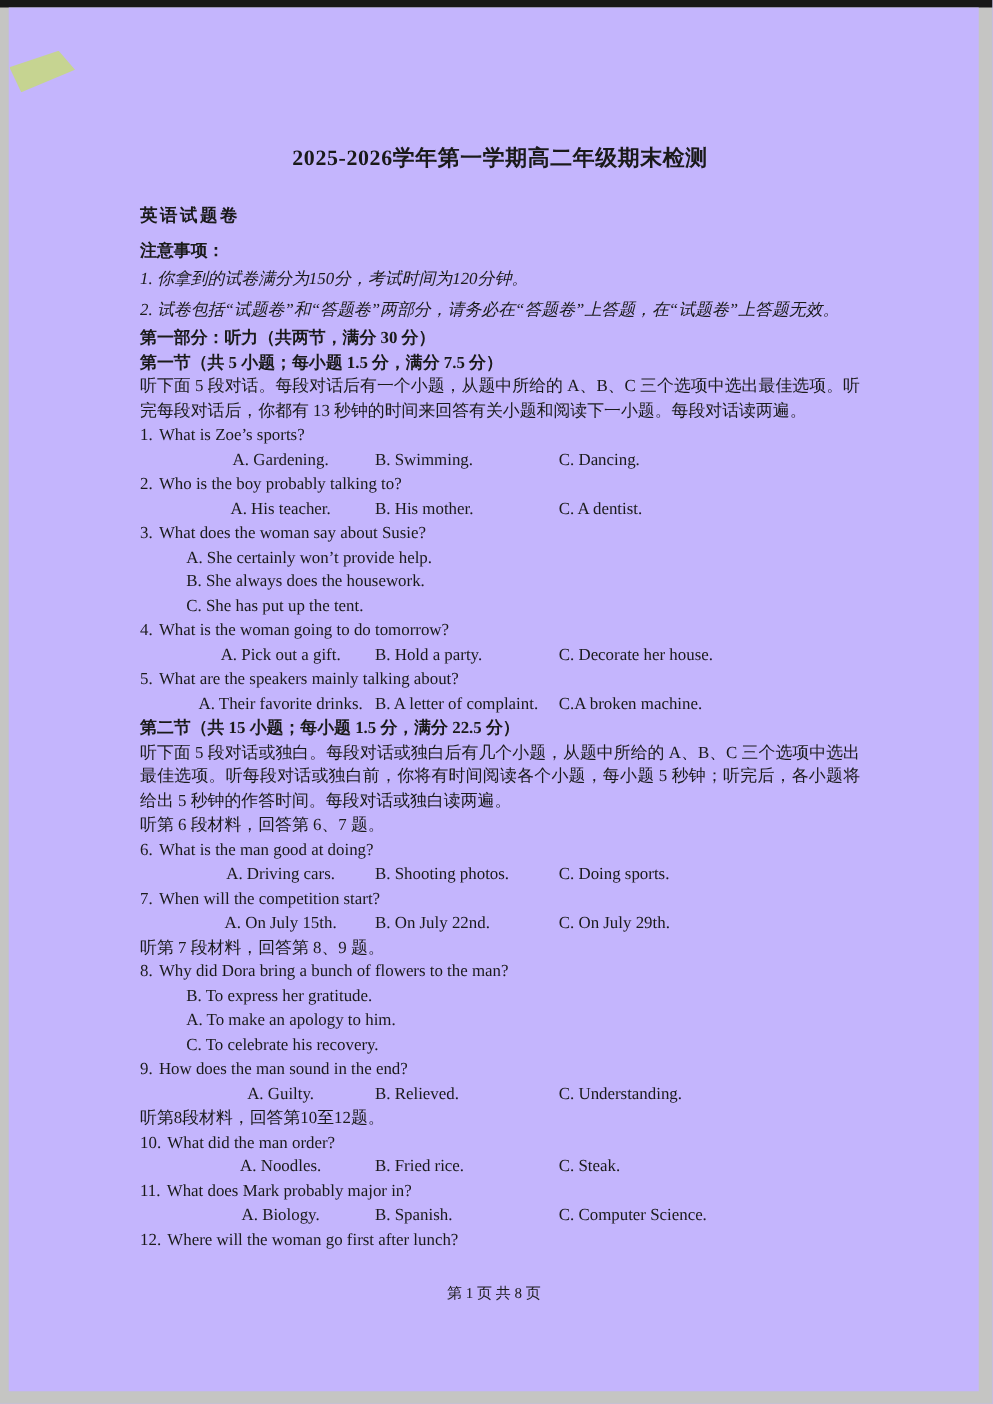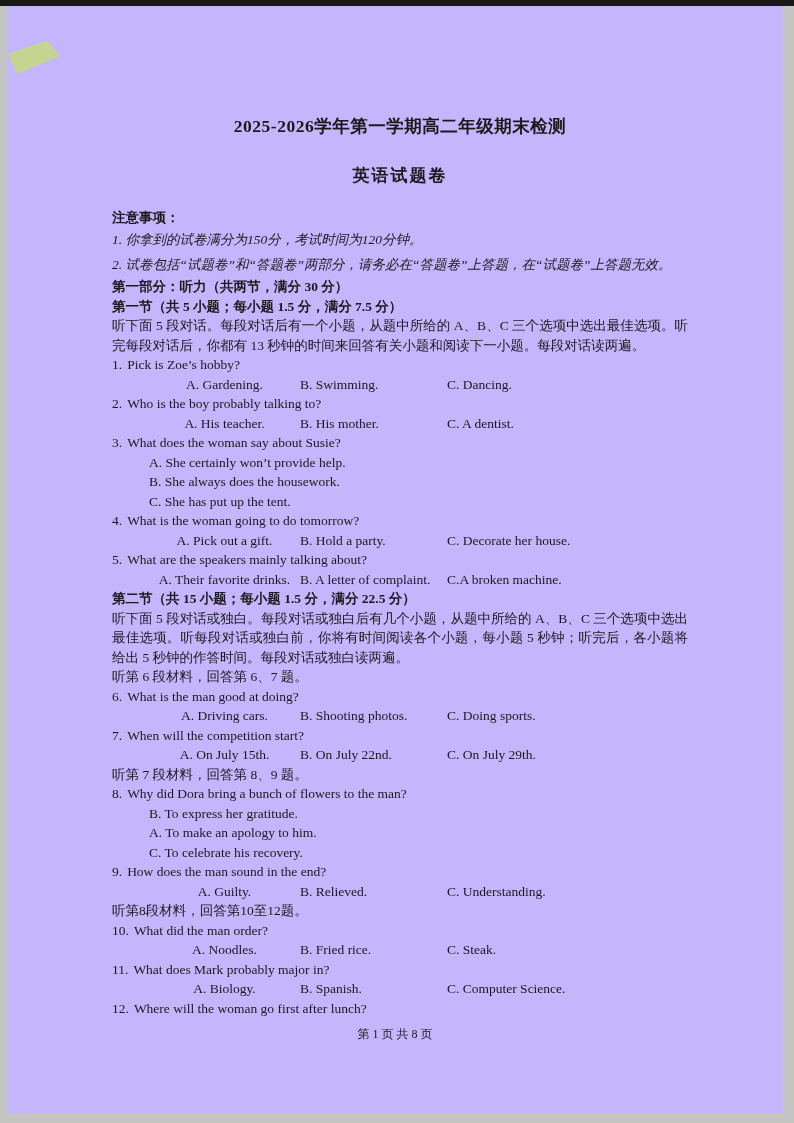--- a/index.html
+++ b/index.html
@@ -30,26 +30,25 @@
     font-size: 13.5px;
   }
   .title {
     margin: 108px 0 0 0;
     text-align: center;
     font-size: 17.5px; font-weight: bold;
     letter-spacing: 0.5px;
   }
   .subtitle {
     margin: 26px 0 0 0;
-    text-align: center;
-    font-size: 17px; font-weight: bold;
+    font-size: 14px; font-weight: bold;
     letter-spacing: 2px;
   }
   .notice-head {
-    margin-top: 22px;
+    margin-top: 10px;
     font-weight: bold;
     font-size: 13.5px;
   }
   .notice-item {
     font-style: italic;
     line-height: 25px;
     font-size: 13.5px;
   }
   .blk { line-height: 19.5px; }
   .heading { font-weight: bold; }
@@ -80,21 +79,21 @@
     <h2 class="subtitle">英语试题卷</h2>
 
     <div class="notice-head">注意事项：</div>
     <div class="notice-item">1. 你拿到的试卷满分为150分，考试时间为120分钟。</div>
     <div class="notice-item">2. 试卷包括“试题卷”和“答题卷”两部分，请务必在“答题卷”上答题，在“试题卷”上答题无效。</div>
 
     <div id="blocks">
         <div class="blk heading">第一部分：听力（共两节，满分 30 分）</div>
         <div class="blk heading">第一节（共 5 小题；每小题 1.5 分，满分 7.5 分）</div>
         <div class="blk para">听下面 5 段对话。每段对话后有一个小题，从题中所给的 A、B、C 三个选项中选出最佳选项。听完每段对话后，你都有 13 秒钟的时间来回答有关小题和阅读下一小题。每段对话读两遍。</div>
-        <div class="blk qline"><span class="qnum">1.</span><span class="qtext">Pick is Zoe’s hobby?</span></div>
+        <div class="blk qline"><span class="qnum">1.</span><span class="qtext">What is Zoe’s sports?</span></div>
         <div class="opt-row">
           <span class="opt">A. Gardening.</span>
           <span class="opt">B. Swimming.</span>
           <span class="opt">C. Dancing.</span>
         </div>
         <div class="blk qline"><span class="qnum">2.</span><span class="qtext">Who is the boy probably talking to?</span></div>
         <div class="opt-row">
           <span class="opt">A. His teacher.</span>
           <span class="opt">B. His mother.</span>
           <span class="opt">C. A dentist.</span>

